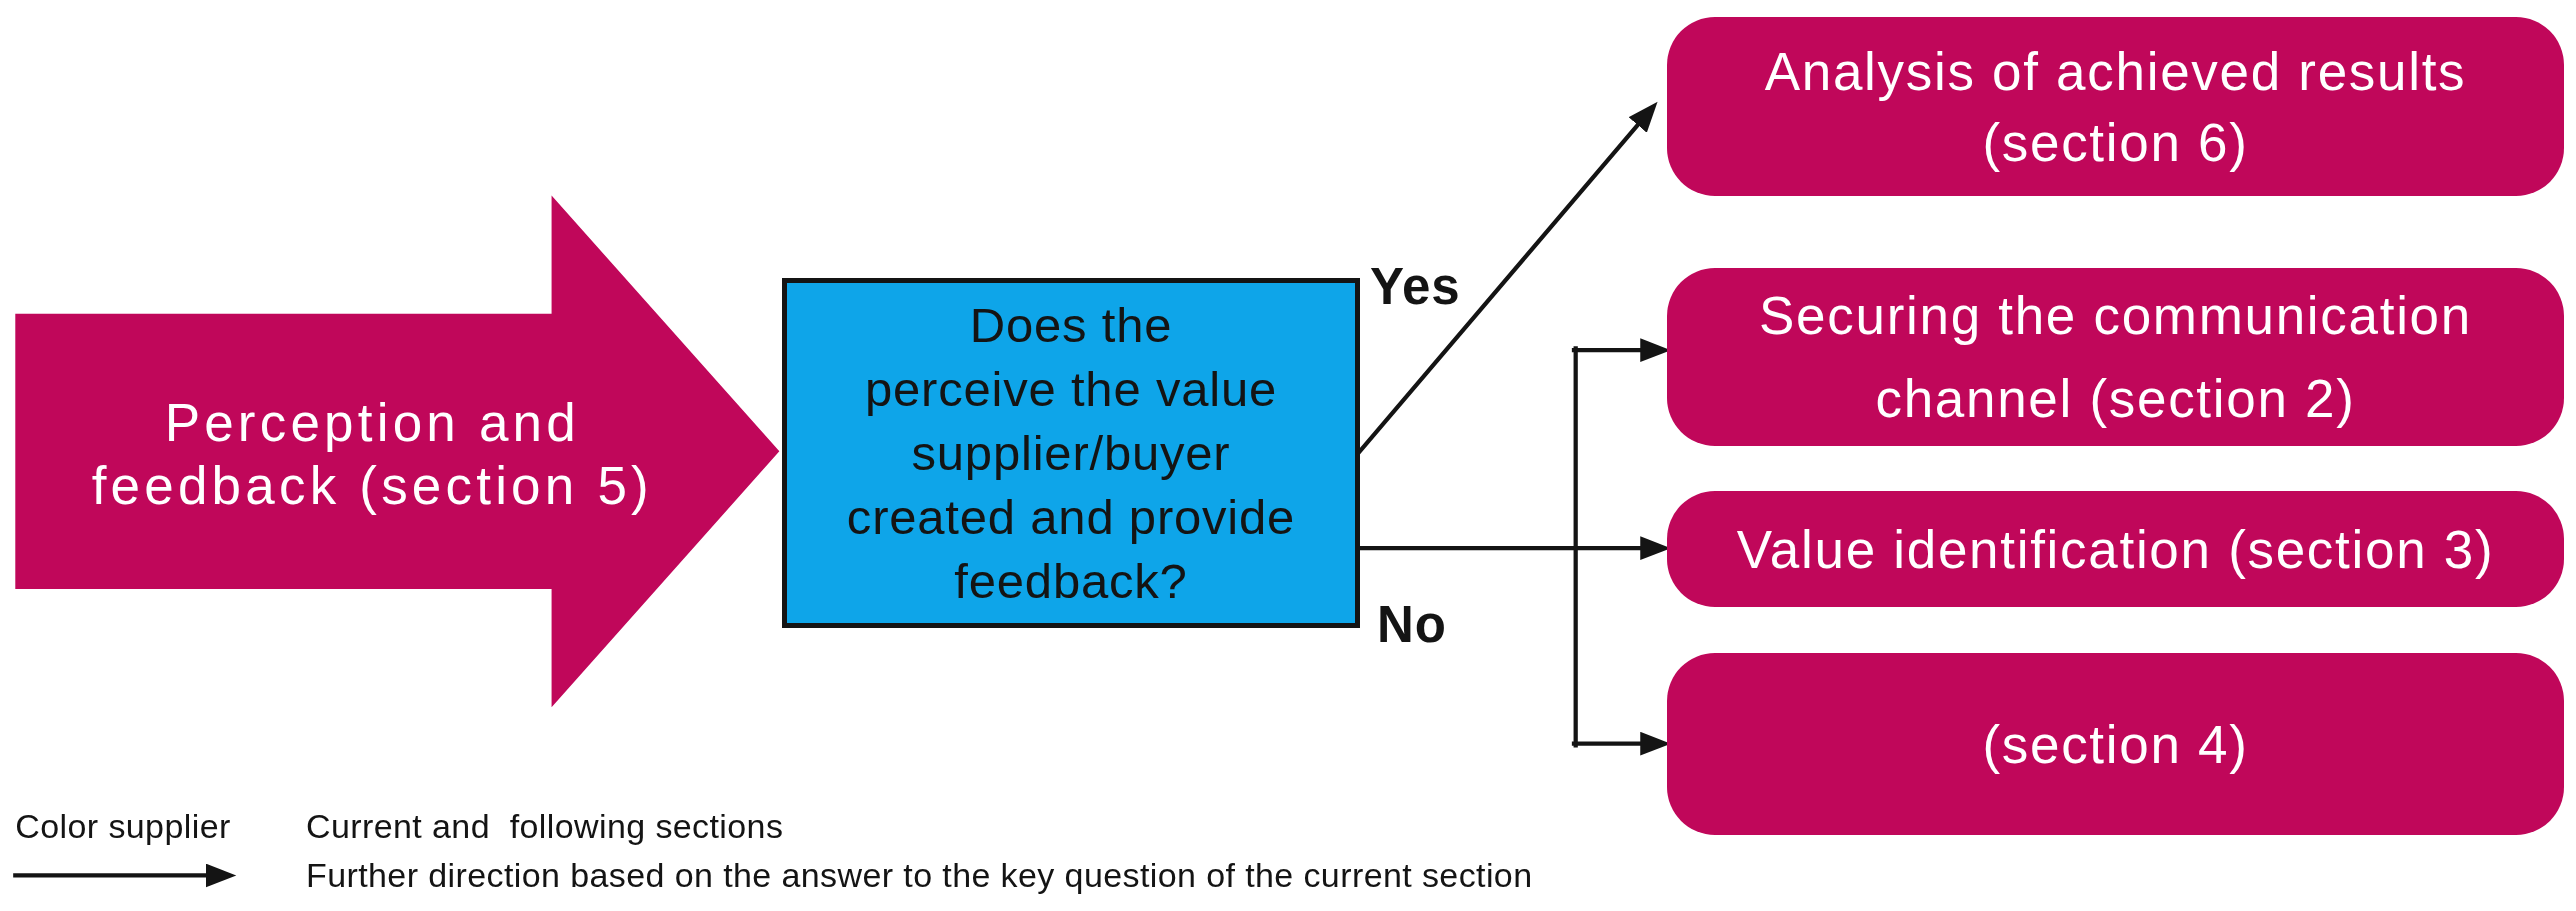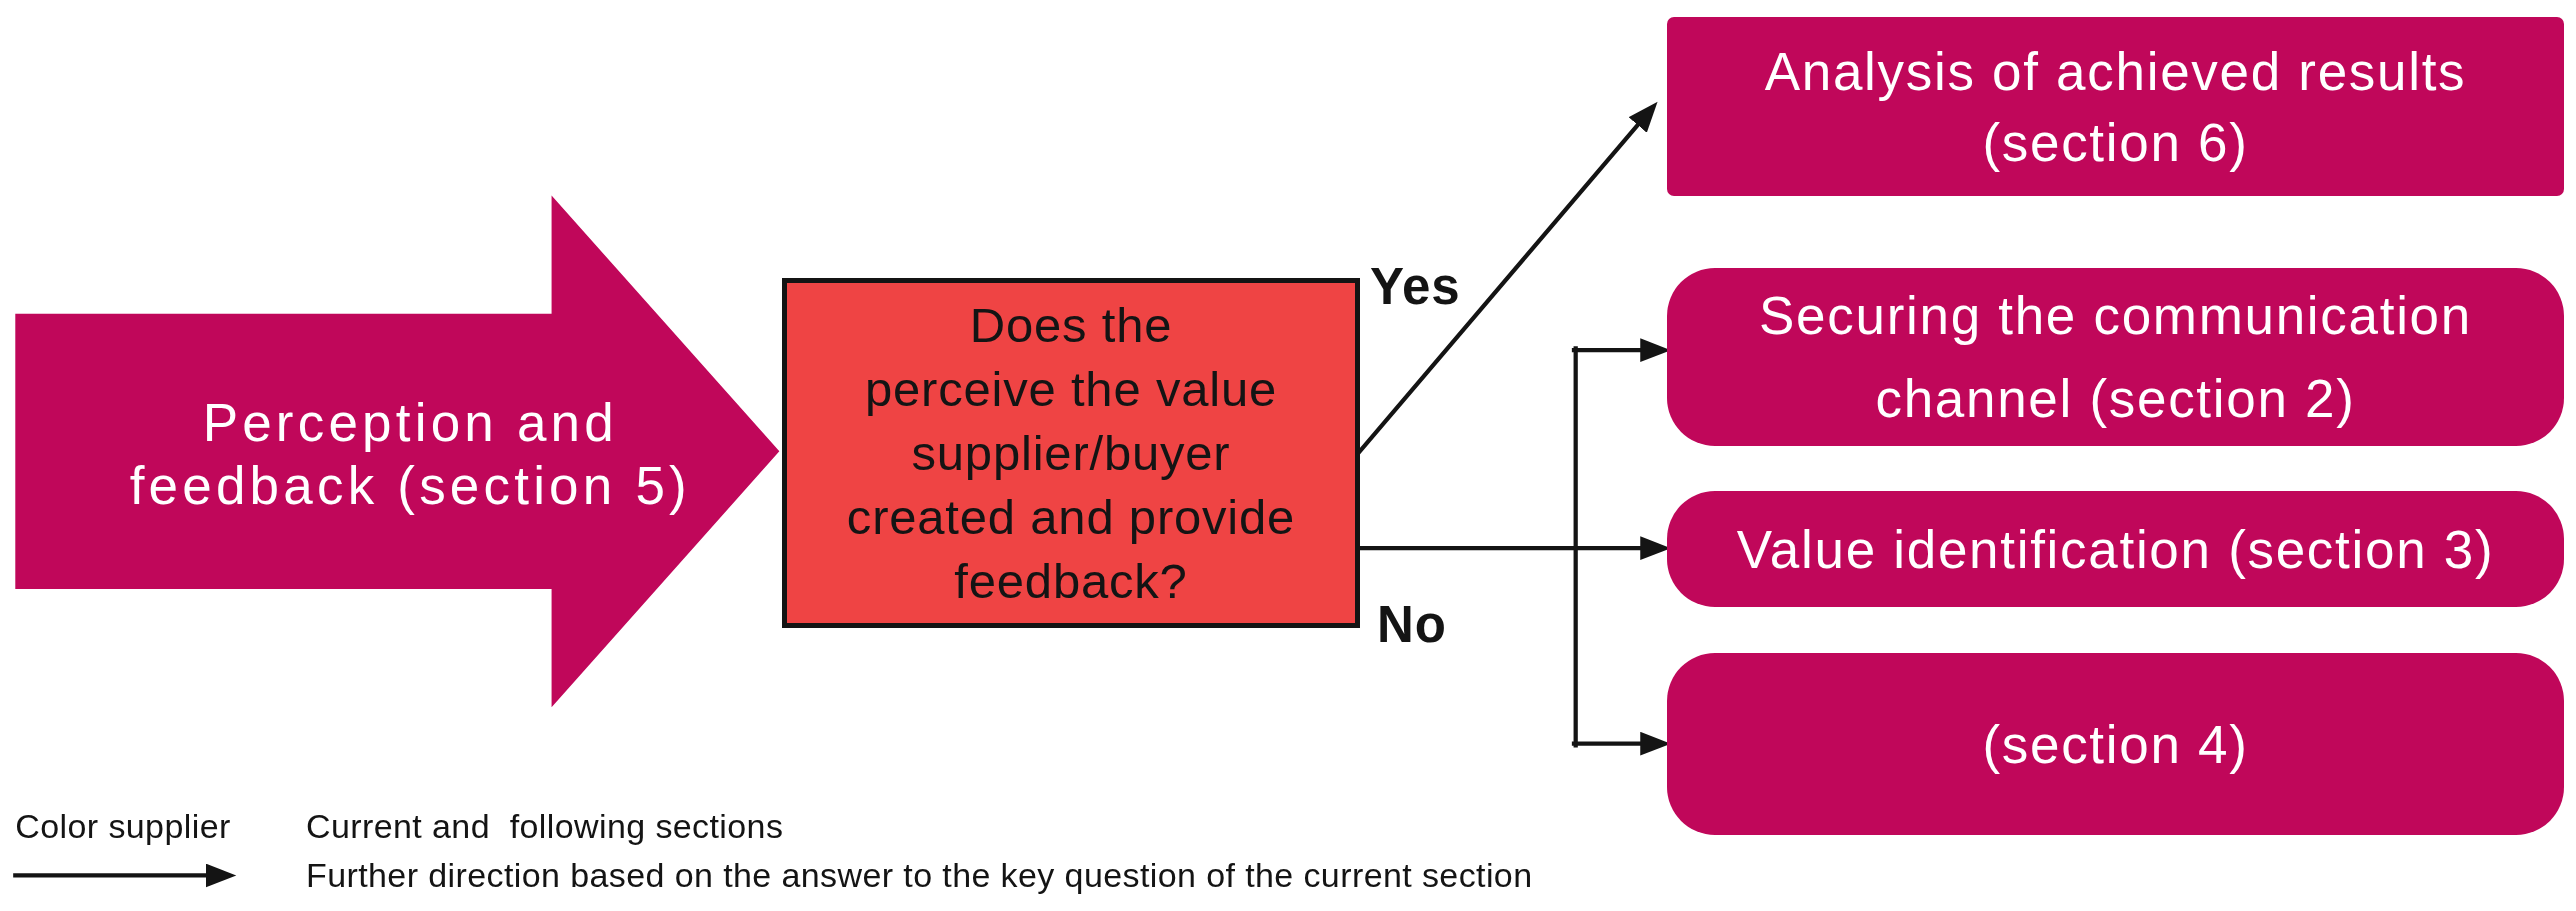--- a/index.html
+++ b/index.html
@@ -11,44 +11,44 @@
     position:relative;
     width:2576px;height:912px;
     background:#ffffff;
     font-family:"Liberation Sans", sans-serif;
     overflow:hidden;
   }
   .layer{position:absolute;left:0;top:0;width:2576px;height:912px;}
   .pink-fill{fill:var(--pink);}
   .conn{stroke:var(--ink);stroke-width:5;fill:none;stroke-linecap:square;}
   #ah path{fill:var(--ink);}
-  .txt{position:absolute;display:flex;flex-direction:column;align-items:center;justify-content:center;text-align:center;padding-left:38px;}
+  .txt{position:absolute;display:flex;flex-direction:column;align-items:center;justify-content:center;text-align:center;}
   .arrow-label{
     left:15.3px;top:365px;width:714px;height:178px;
     color:#ffffff;font-size:53px;line-height:63px;letter-spacing:4.2px;
   }
   .decision-box{
     position:absolute;left:782px;top:278px;width:578px;height:350px;
-    box-sizing:border-box;border:5.1px solid var(--ink);background:#ef4444;
+    box-sizing:border-box;border:5.1px solid var(--ink);background:#0ea5e9;
     display:flex;flex-direction:column;align-items:center;justify-content:center;
     text-align:center;color:var(--ink);font-size:49px;line-height:64px;letter-spacing:0.8px;
   }
   .branch-label{
     position:absolute;color:var(--ink);
     font-size:51px;font-weight:700;letter-spacing:0.8px;
   }
   .yes-label{left:1370px;top:257px;}
   .no-label{left:1377px;top:595px;}
   .outcome{
     position:absolute;left:1667px;width:897px;
     background:var(--pink);border-radius:48px;
     display:flex;flex-direction:column;align-items:center;justify-content:center;
     text-align:center;color:#ffffff;font-size:53px;line-height:71px;letter-spacing:1.7px;
   }
-  .outcome-1{top:17px;height:179px;border-radius:7px;}
+  .outcome-1{top:17px;height:179px;}
   .outcome-2{top:268px;height:178px;gap:12px;}
   .outcome-3{top:491px;height:116px;}
   .outcome-4{top:653px;height:182px;}
   .legend-text{
     position:absolute;color:var(--ink);font-size:34px;line-height:41px;
     letter-spacing:0.4px;white-space:pre-wrap;
   }
   .legend-swatch-label{left:15.3px;top:806px;}
   .legend-swatch-desc{left:306px;top:806px;}
   .legend-arrow-desc{left:306px;top:855px;}

